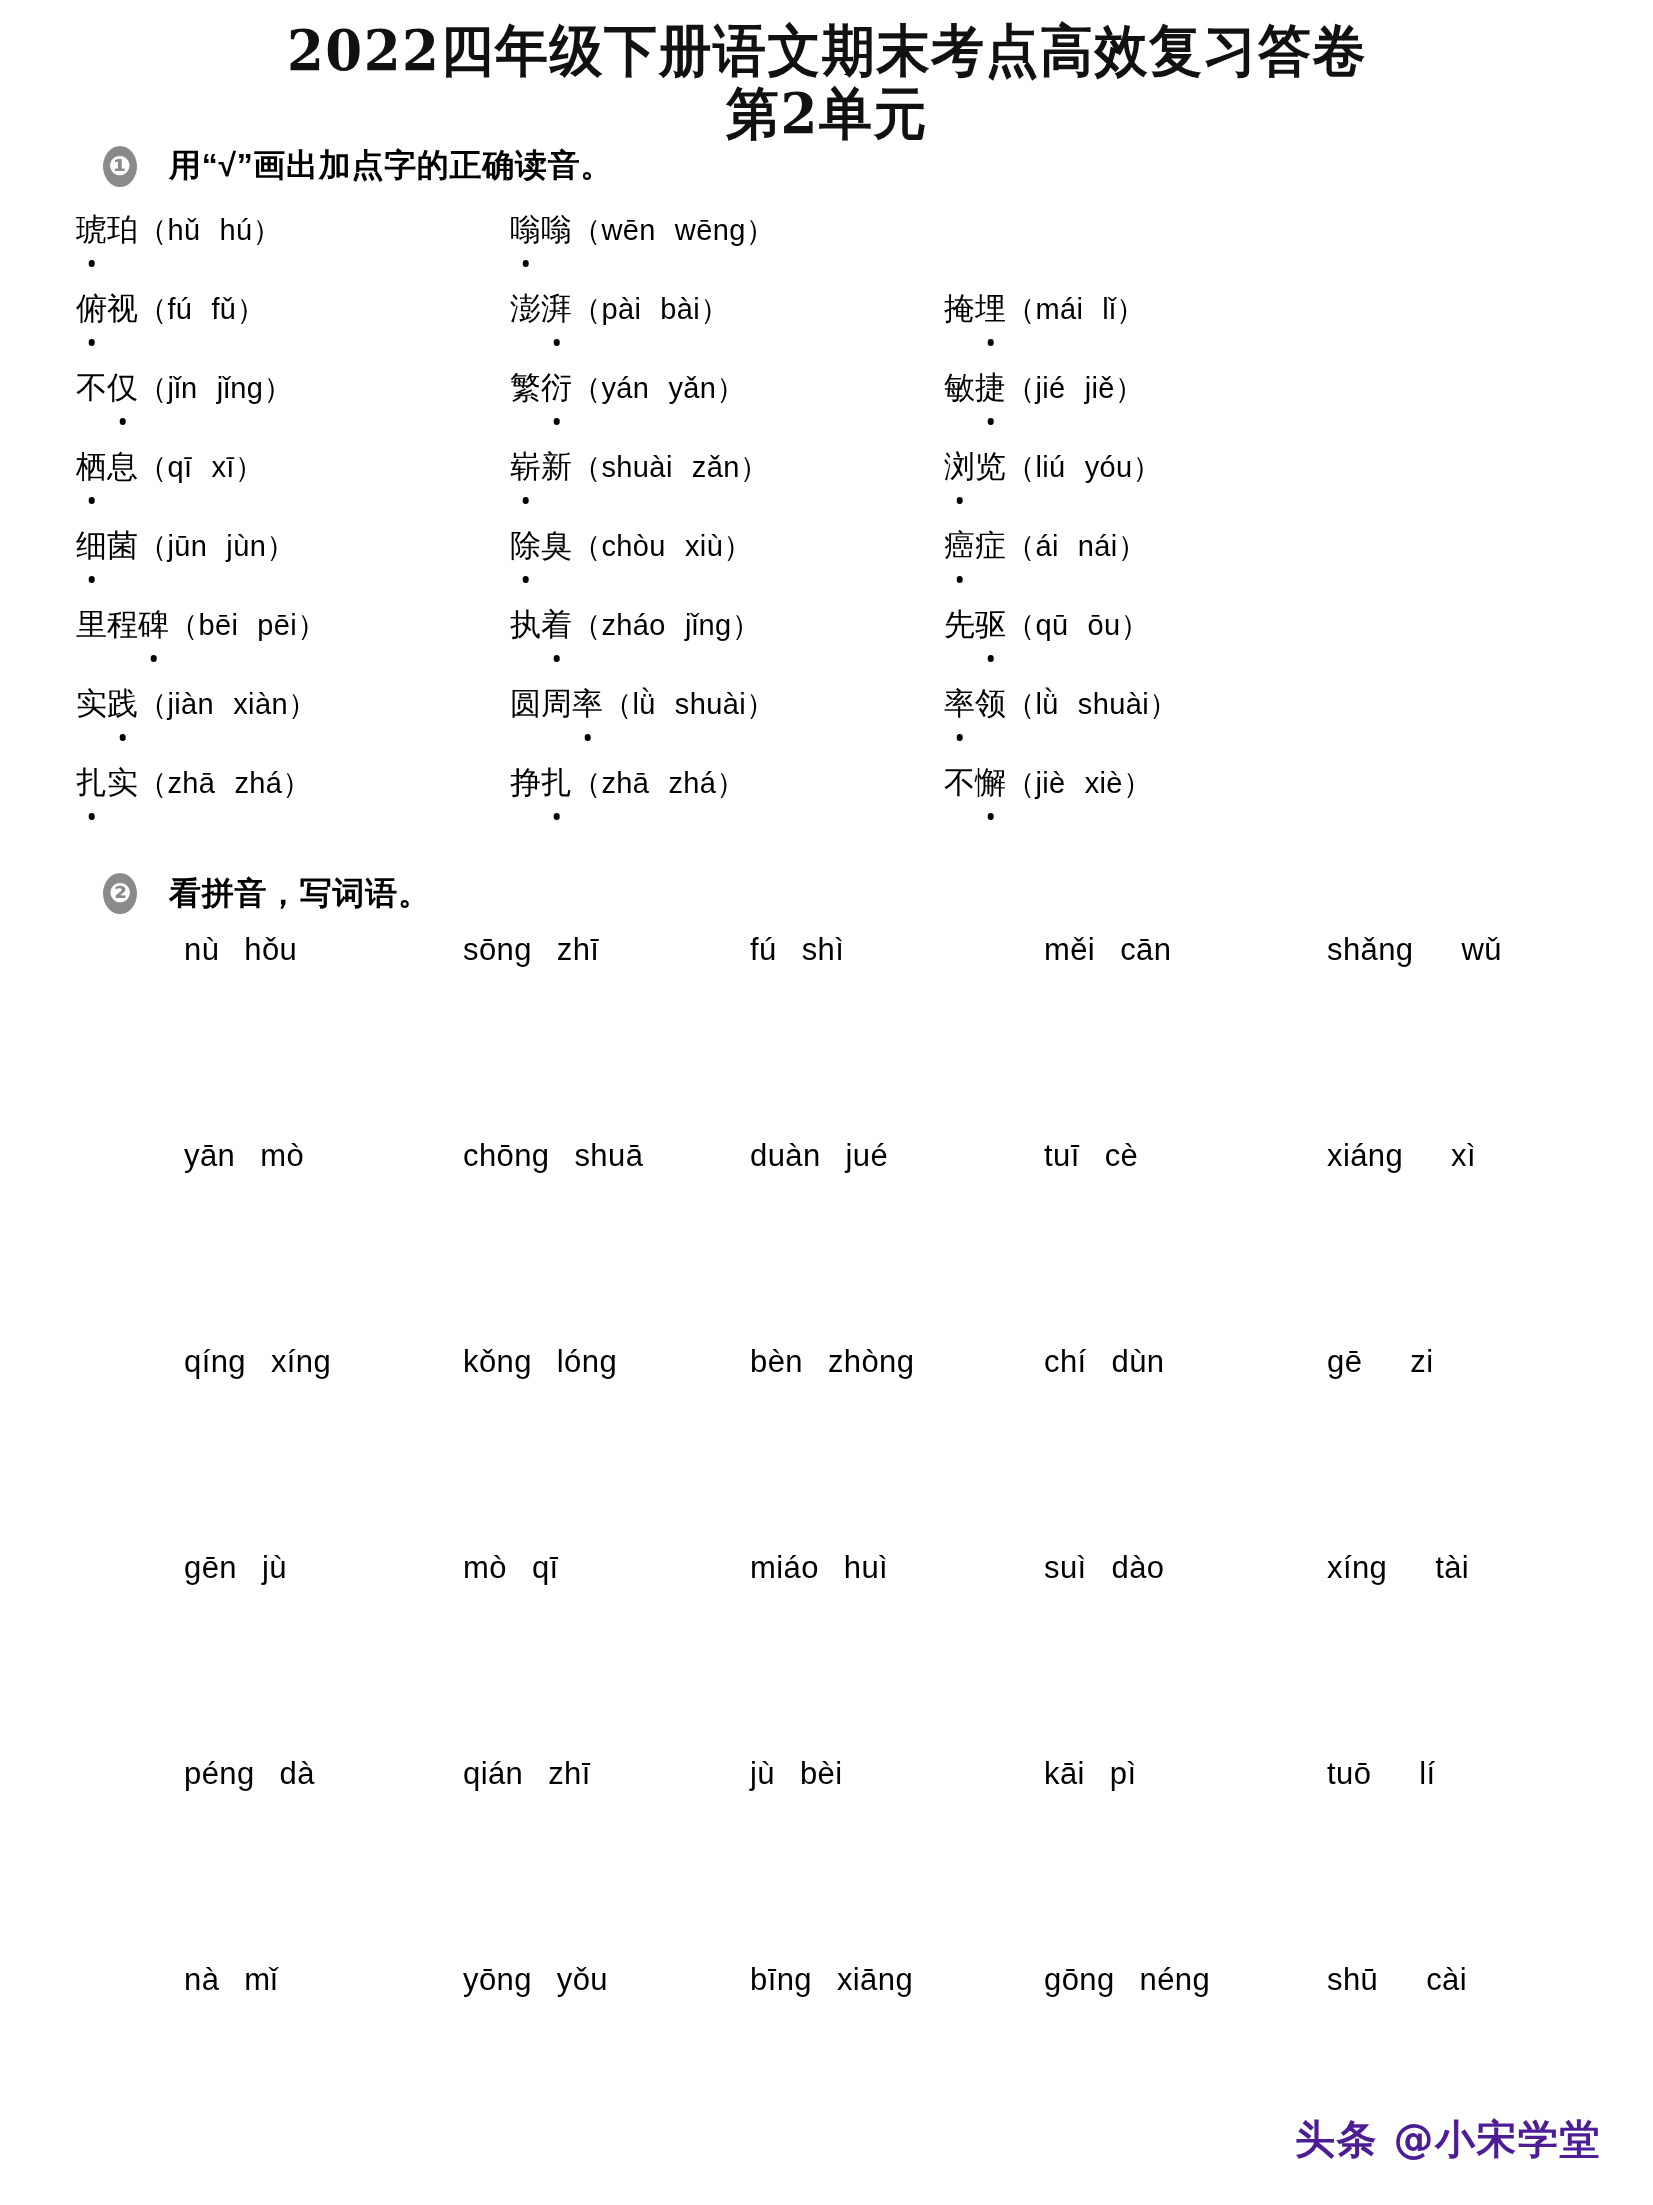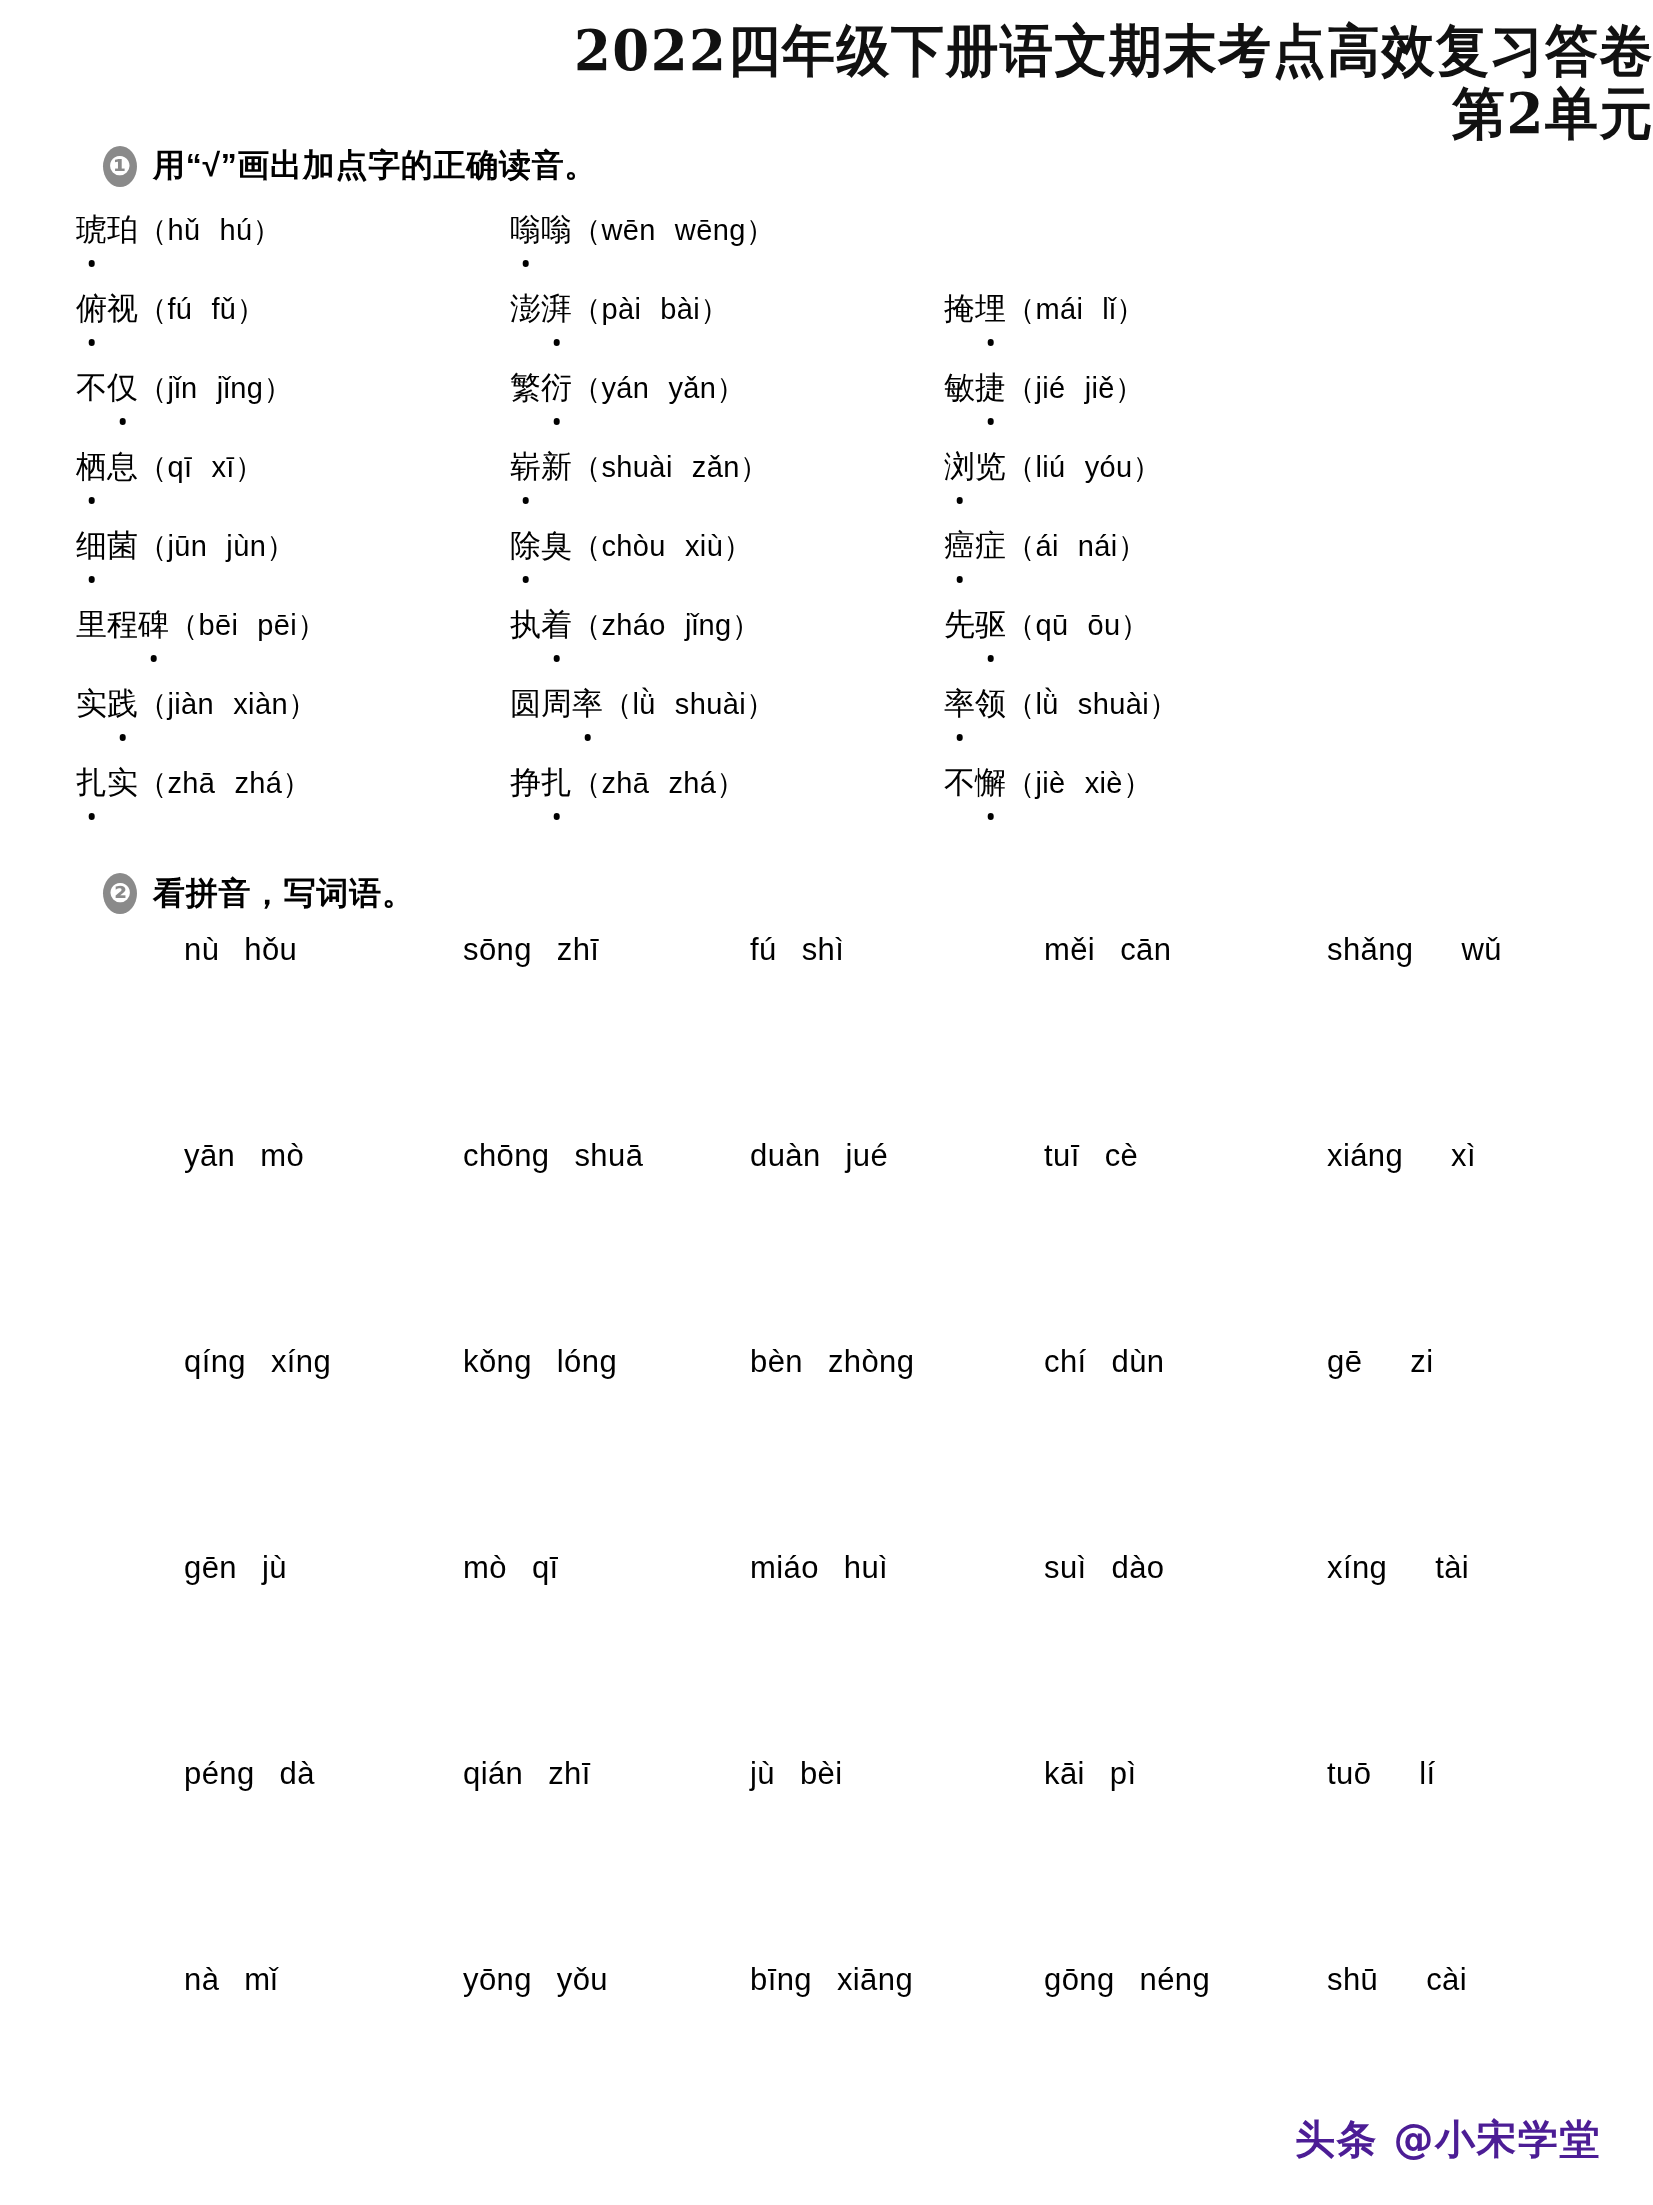--- a/index.html
+++ b/index.html
@@ -11,21 +11,21 @@
     width: 1654px;
     height: 2205px;
     font-family: "Liberation Sans", "DejaVu Sans", sans-serif;
     color: #000000;
     position: relative;
     overflow: hidden;
   }
 
   
   .title-block {
-    text-align: right;
+    text-align: center;
     padding-top: 19px;
   }
   .title-line {
     font-family: "DejaVu Serif", "Liberation Serif", serif;
     font-weight: bold;
     font-size: 53px;
     line-height: 1.18;
     letter-spacing: 1.5px;
     color: #111;
     transform: scaleY(1.06);
@@ -50,20 +50,21 @@
     align-items: center;
     justify-content: center;
     flex: 0 0 auto;
     line-height: 1;
   }
   .section-title {
     font-size: 32px;
     font-weight: bold;
     letter-spacing: 0.7px;
     white-space: nowrap;
+    margin-left: 16px;
   }
 
   
   #sec1-grid {
     margin-top: 20.6px;
     margin-left: 76px;
     width: 1397px;
   }
   .s1-row {
     display: flex;

